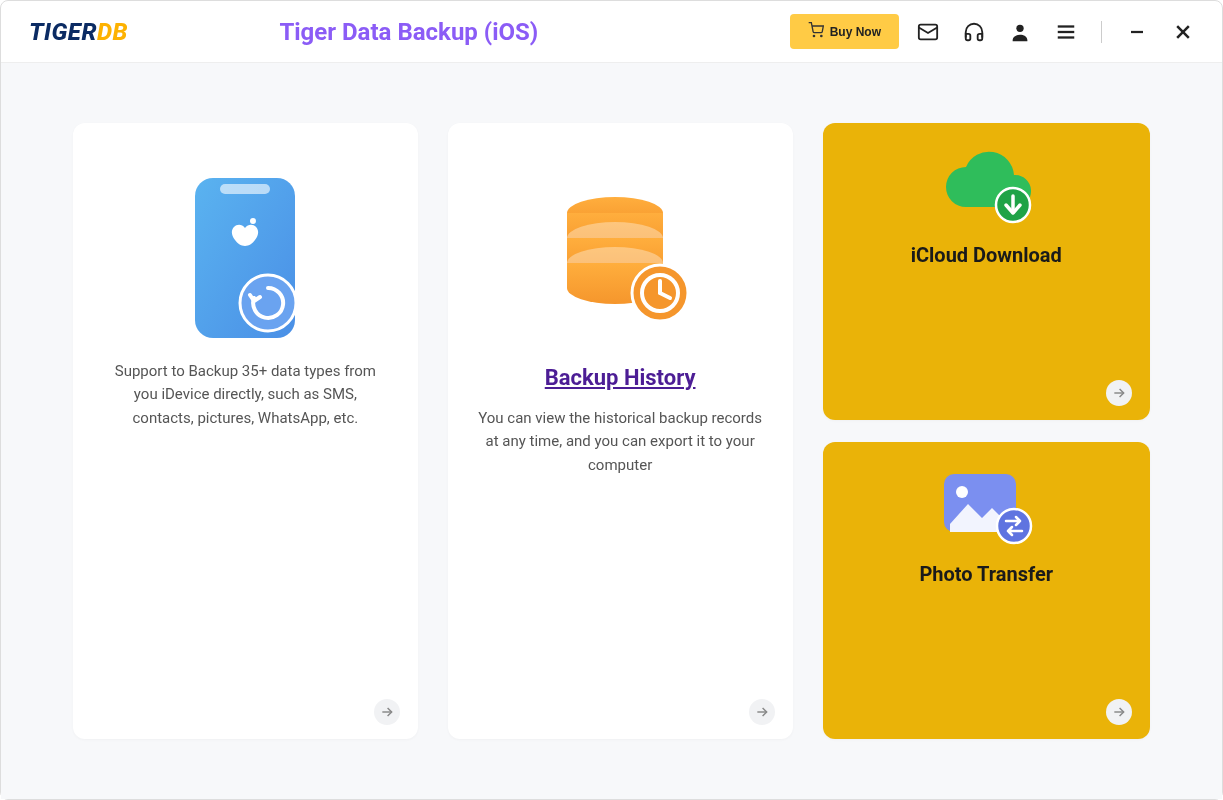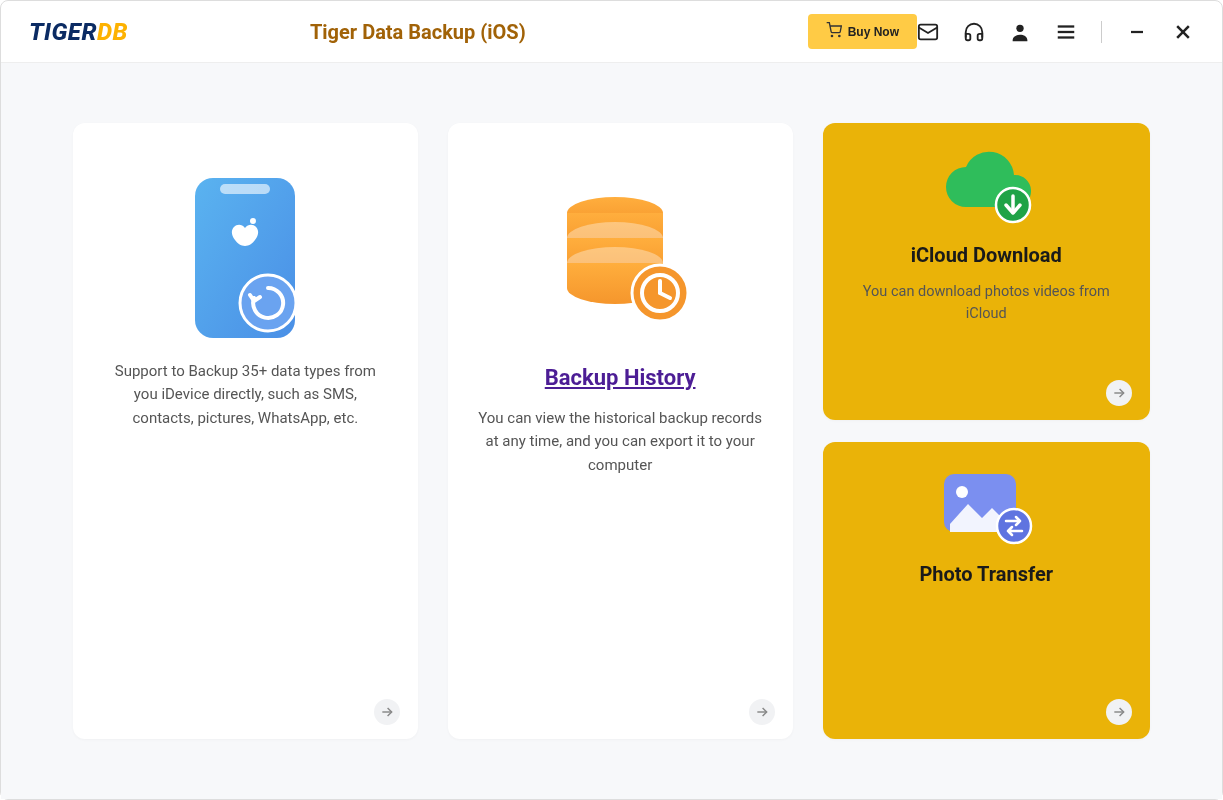--- a/index.html
+++ b/index.html
@@ -1,22 +1,22 @@
 <!DOCTYPE html>
 <html><head>
 <meta charset="utf-8">
 <style>
 * { margin:0; padding:0; box-sizing:border-box; }
 body { width:1223px; height:800px; background:#fff; font-family:-apple-system,BlinkMacSystemFont,"Segoe UI",Roboto,Arial,sans-serif; overflow:hidden; }
 .window { width:100%; height:100%; border:1px solid #ddd; border-radius:8px; display:flex; flex-direction:column; }
 .titlebar { height:62px; display:flex; align-items:center; padding:0 28px; border-bottom:1px solid #eee; }
 .logo { font-size:24px; font-weight:800; letter-spacing:0.5px; color:#0B2B63; font-style:italic; }
 .logo .db { color:#FDB201; }
-.app-title { flex:1; text-align:center; font-size:20px; font-weight:700; color:#a16207; margin-left:-100px; }
-.buy-btn { background:#FFCB45; border:none; padding:8px 18px; border-radius:4px; display:flex; align-items:center; gap:6px; font-size:12px; font-weight:600; cursor:pointer; margin-right:0; color:#222; }
+.app-title { flex:1; text-align:center; font-size:24px; font-weight:700; color:#8b5cf6; margin-left:-100px; }
+.buy-btn { background:#FFCB45; border:none; padding:8px 18px; border-radius:4px; display:flex; align-items:center; gap:6px; font-size:12px; font-weight:600; cursor:pointer; margin-right:18px; color:#222; }
 .hdr-icons { display:flex; align-items:center; gap:24px; }
 .hdr-icon { width:22px; height:22px; display:flex; align-items:center; justify-content:center; cursor:pointer; color:#222; }
 .divider-v { width:1px; height:22px; background:#ccc; }
 .content { flex:1; background:#F7F8FA; padding:60px 72px; display:flex; gap:30px; }
 .col-left,.col-mid { flex:1; }
 .col-right { flex:0.95; display:flex; flex-direction:column; gap:22px; }
 .card { background:#fff; border-radius:12px; padding:30px 24px 20px; display:flex; flex-direction:column; align-items:center; position:relative; height:100%; box-shadow:0 1px 3px rgba(0,0,0,0.03); }
 .card-sm { background:#eab308; border-radius:12px; padding:24px 20px 16px; display:flex; flex-direction:column; align-items:center; position:relative; box-shadow:0 1px 3px rgba(0,0,0,0.03); }
 .card-icon { height:170px; display:flex; align-items:center; justify-content:center; margin-top:20px; }
 .card-icon-sm { height:80px; display:flex; align-items:center; justify-content:center; }
@@ -158,21 +158,20 @@
         <div class="card-icon-sm">
           <svg width="110" height="80" viewBox="0 0 110 80">
             <path d="M35 60 a20 20 0 0 1 0-40 a25 25 0 0 1 48 8 a16 16 0 0 1 2 32 z" fill="#2FBD5B"></path>
             <circle cx="82" cy="58" r="17" fill="#1FA347"></circle>
             <circle cx="82" cy="58" r="17" fill="none" stroke="#fff" stroke-width="2.5"></circle>
             <line x1="82" y1="49" x2="82" y2="65" stroke="#fff" stroke-width="3.5" stroke-linecap="round"></line>
             <polyline points="75 58 82 66 89 58" fill="none" stroke="#fff" stroke-width="3.5" stroke-linecap="round" stroke-linejoin="round"></polyline>
           </svg>
         </div>
         <div class="card-title-sm">iCloud Download</div>
-        <div class="card-desc-sm">You can download photos videos from iCloud</div>
         <div class="arrow-btn">
           <svg width="14" height="14" viewBox="0 0 24 24" fill="none" stroke="currentColor" stroke-width="2.5">
               <line x1="4" y1="12" x2="20" y2="12"></line>
               <polyline points="13 5 20 12 13 19"></polyline>
             </svg>
         </div>
       </div>
 
       <div class="card-sm" style="flex:1;">
         <div class="card-icon-sm">

